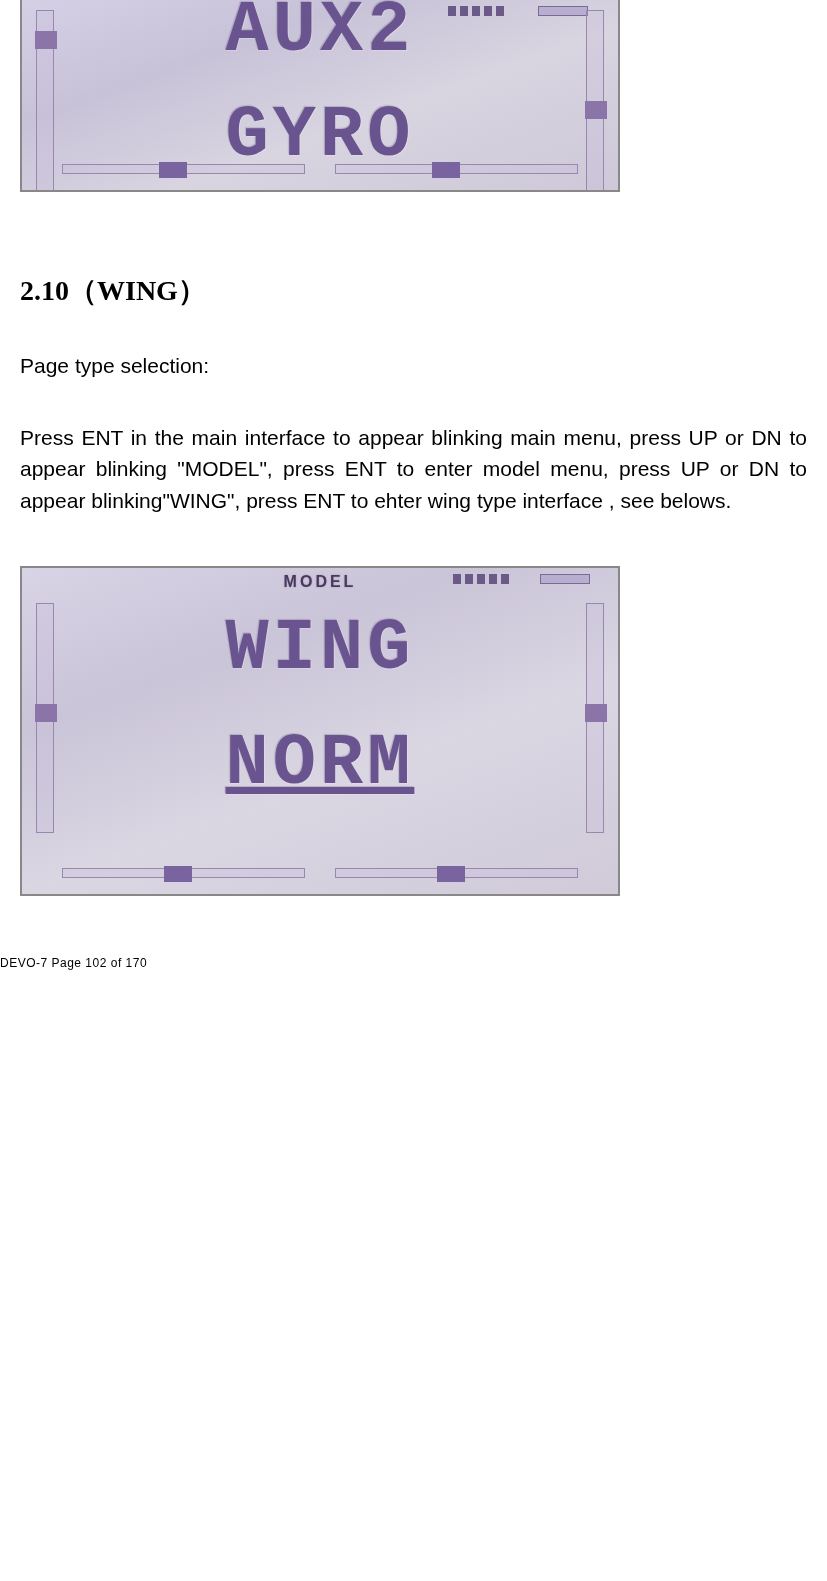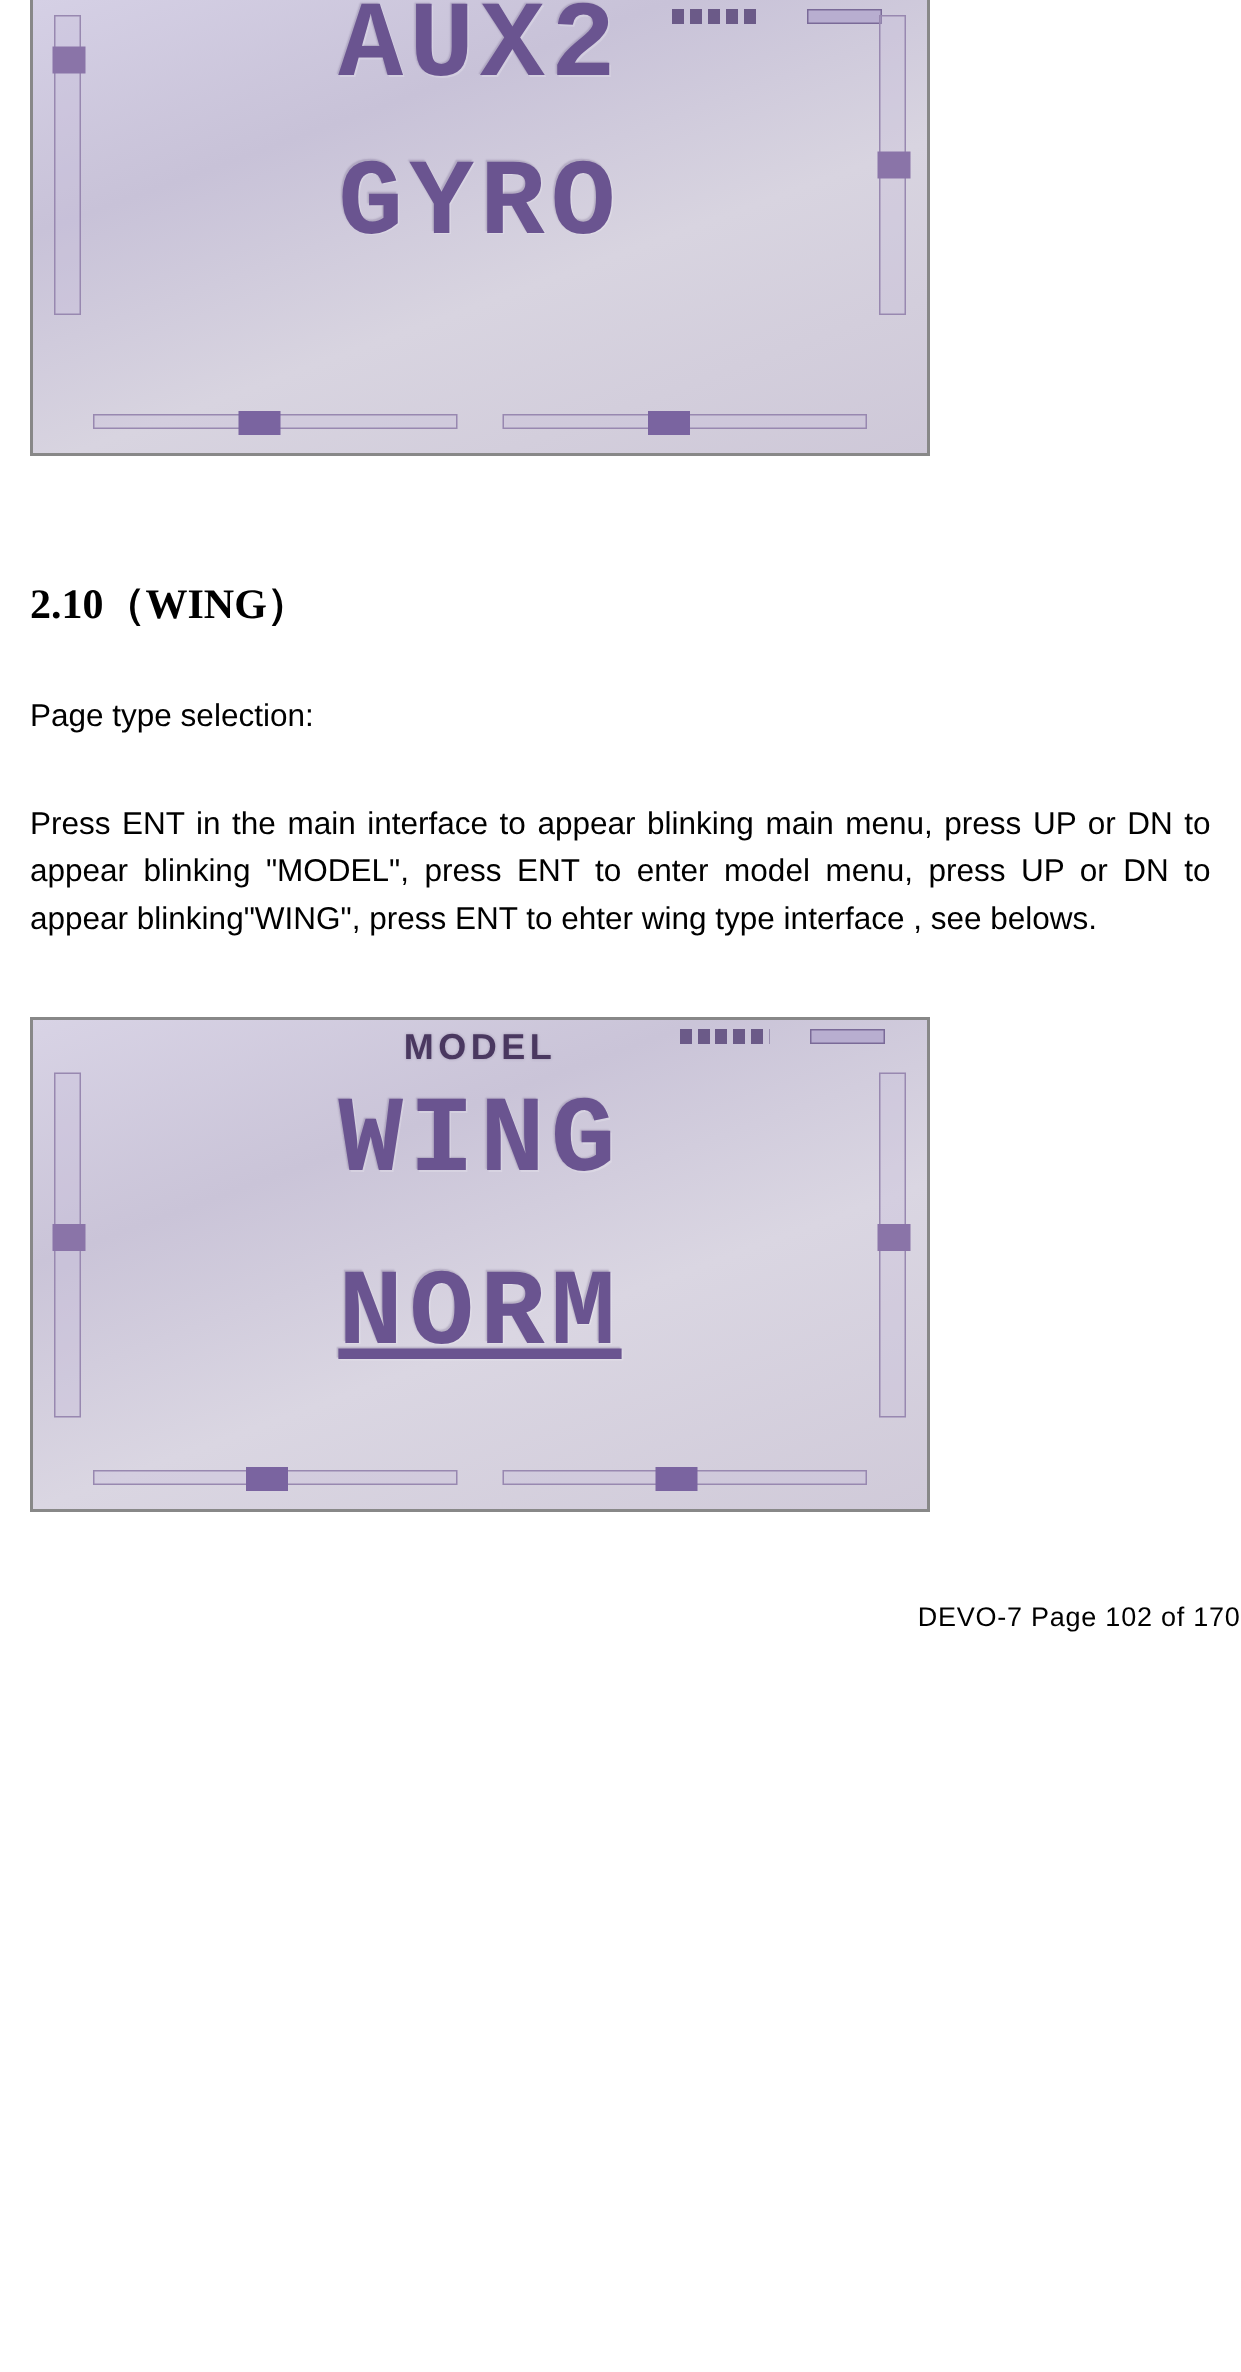--- a/index.html
+++ b/index.html
@@ -17,38 +17,38 @@
       width: 600px;
       margin-left: 10px;
       margin-bottom: 40px;
       position: relative;
     }
     .lcd-screen {
       background: linear-gradient(160deg, #d5d0e5 0%, #c8c2d8 30%, #d8d4e0 60%, #cec8d8 100%);
       border: 2px solid #888;
       border-top: none;
       position: relative;
-      height: 304px;
+      height: 192px;
       overflow: hidden;
     }
     .lcd-screen-full {
       background: linear-gradient(160deg, #d8d3e5 0%, #cac4d8 30%, #dad6e2 60%, #d0cad9 100%);
       border: 2px solid #888;
       position: relative;
       height: 330px;
       overflow: hidden;
     }
     .model-label {
       position: absolute;
       top: 5px;
       left: 50%;
       transform: translateX(-50%);
       font-family: Arial, sans-serif;
       font-weight: bold;
-      font-size: 24px;
+      font-size: 16px;
       color: #4a3860;
       letter-spacing: 3px;
       text-shadow: 0 0 2px rgba(74,56,96,0.3);
     }
     .top-indicator-bar {
       position: absolute;
       top: 6px;
       right: 110px;
       height: 10px;
       width: 60px;
@@ -137,22 +137,22 @@
     .para.justify {
       text-align: justify;
     }
     .section-heading {
       font-family: Liberation Serif, serif;
       font-size: 28px;
       font-weight: bold;
       margin: 80px 10px 30px 10px;
     }
     .footer {
-      text-align: right;
-      font-size: 18px;
+      text-align: left;
+      font-size: 12px;
       margin-top: 60px;
       margin-bottom: 20px;
       letter-spacing: 0.5px;
     }
     .second-photo {
       margin-top: 50px;
     }
   </style>
 </head>
 <body>

